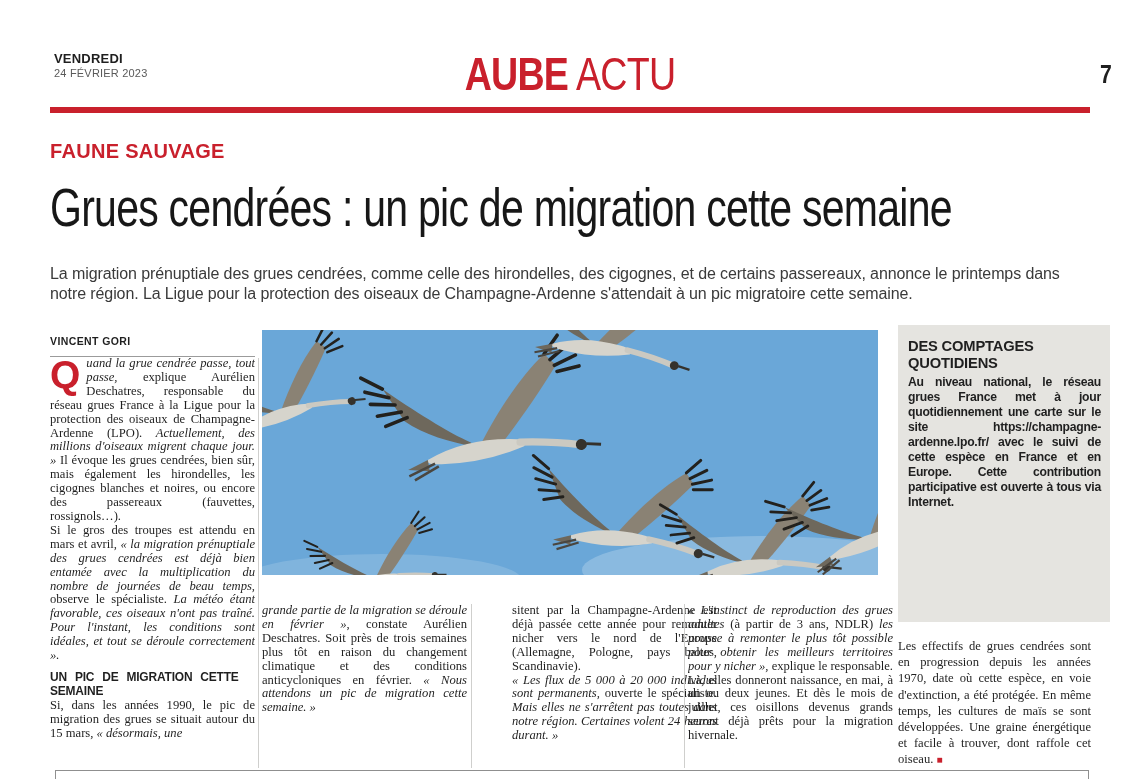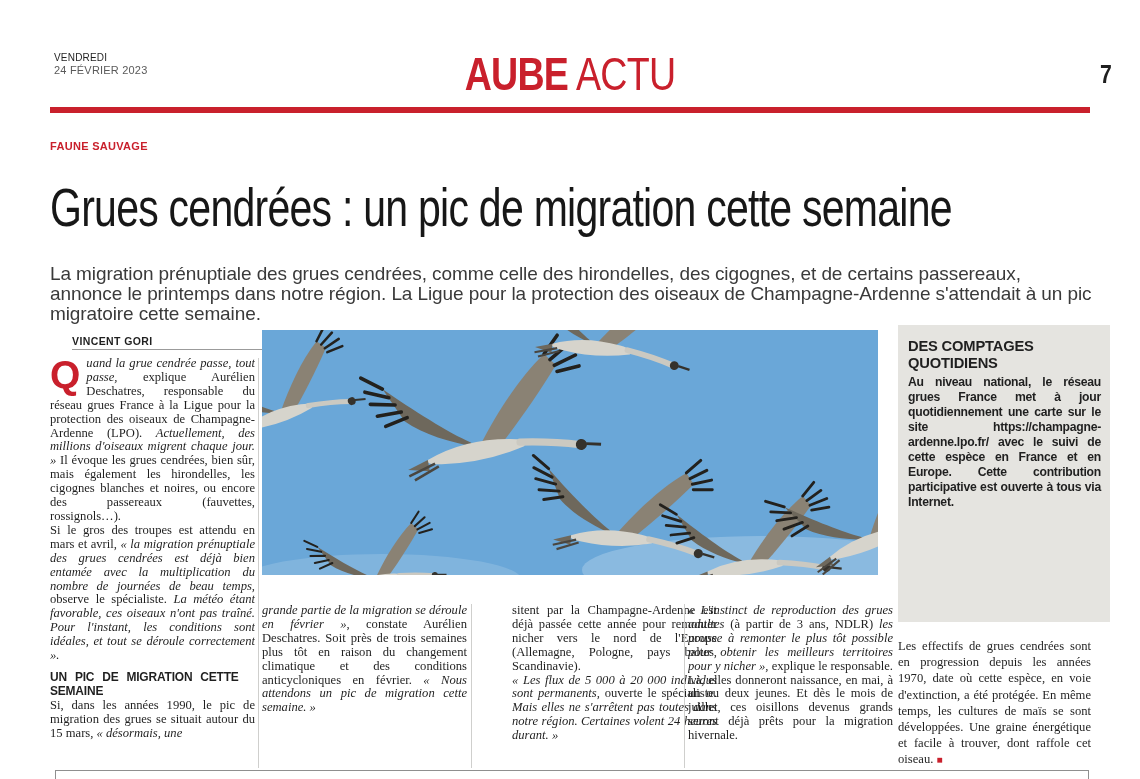--- a/index.html
+++ b/index.html
@@ -8,43 +8,43 @@
     --body-font:"Liberation Serif","DejaVu Serif",serif;
     --sans:"Liberation Sans","DejaVu Sans",sans-serif;
   }
   *{margin:0;padding:0;box-sizing:border-box;}
   html,body{background:#fff;}
   .page{position:relative;width:1140px;height:779px;background:#fff;overflow:hidden;
         font-family:var(--sans);color:var(--ink);}
 
   
   .dateblock{position:absolute;left:54px;top:52px;line-height:1.15;}
-  .day{font-weight:400;font-size:10px;letter-spacing:.2px;}
+  .day{font-weight:700;font-size:13px;letter-spacing:.2px;}
   .date{font-size:11px;color:#5a5a5a;letter-spacing:.2px;}
   .section-title{position:absolute;left:50%;top:46px;transform:translateX(-50%) scaleX(.8);
         transform-origin:center top;white-space:nowrap;font-size:47px;color:var(--red);
         letter-spacing:-1px;}
   .sec-bold{font-weight:700;}
   .sec-light{font-weight:400;margin-left:10px;}
   .pagenum{position:absolute;right:28px;top:60px;font-size:25px;font-weight:700;
         transform:scaleX(.85);transform-origin:right top;}
   .red-rule{position:absolute;left:50px;right:50px;top:107px;height:6px;background:var(--red);}
 
   
-  .kicker{position:absolute;left:50px;top:140px;font-size:11px;font-weight:800;
+  .kicker{position:absolute;left:50px;top:140px;font-size:20px;font-weight:800;
         color:var(--red);letter-spacing:.3px;}
   .headline{position:absolute;left:50px;top:176px;font-size:54px;font-weight:400;
         letter-spacing:-1px;white-space:nowrap;transform:scaleX(.76);transform-origin:left top;
         color:#171717;}
-  .lede{position:absolute;left:50px;top:264px;width:1042px;font-size:19px;line-height:20px;
+  .lede{position:absolute;left:50px;top:264px;width:1042px;font-size:16px;line-height:20px;
         color:#3a3a3a;letter-spacing:-.1px;}
 
   
   .byline-wrap{position:absolute;left:50px;top:331px;width:205px;border-bottom:1px solid #9b9b9b;
-        padding-bottom:0;margin-left:22px;}
+        padding-bottom:7px;}
   .byline{font-size:10.5px;font-weight:700;letter-spacing:.4px;}
 
   
   .col{position:absolute;width:205px;overflow:hidden;font-family:var(--body-font);
         font-size:12.6px;line-height:13.9px;text-align:justify;color:var(--ink);
         hyphens:auto;-webkit-hyphens:auto;}
   .col1{left:50px;top:357px;height:412px;}
   .col2{left:262px;top:604px;height:166px;}
   .col3{left:475px;top:604px;height:166px;margin-left:37px;}
   .col4{left:688px;top:604px;height:166px;}

